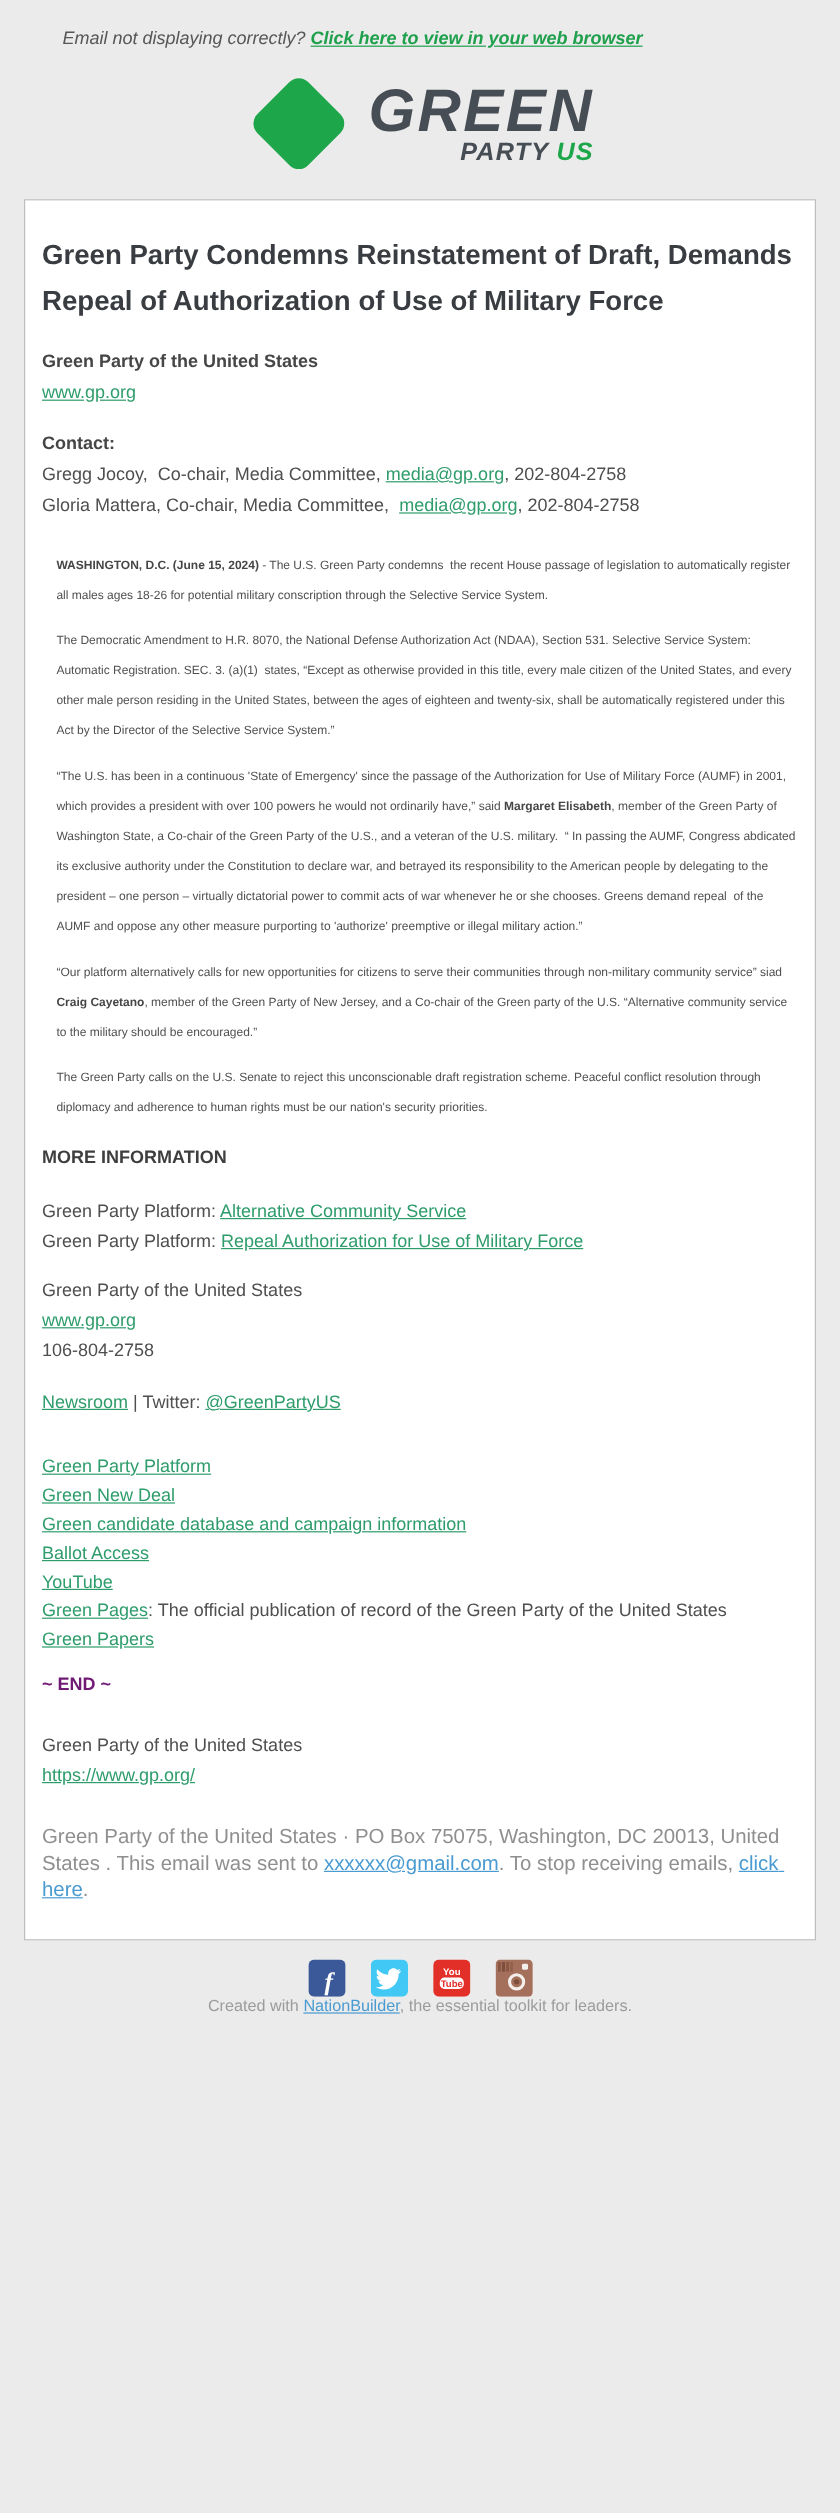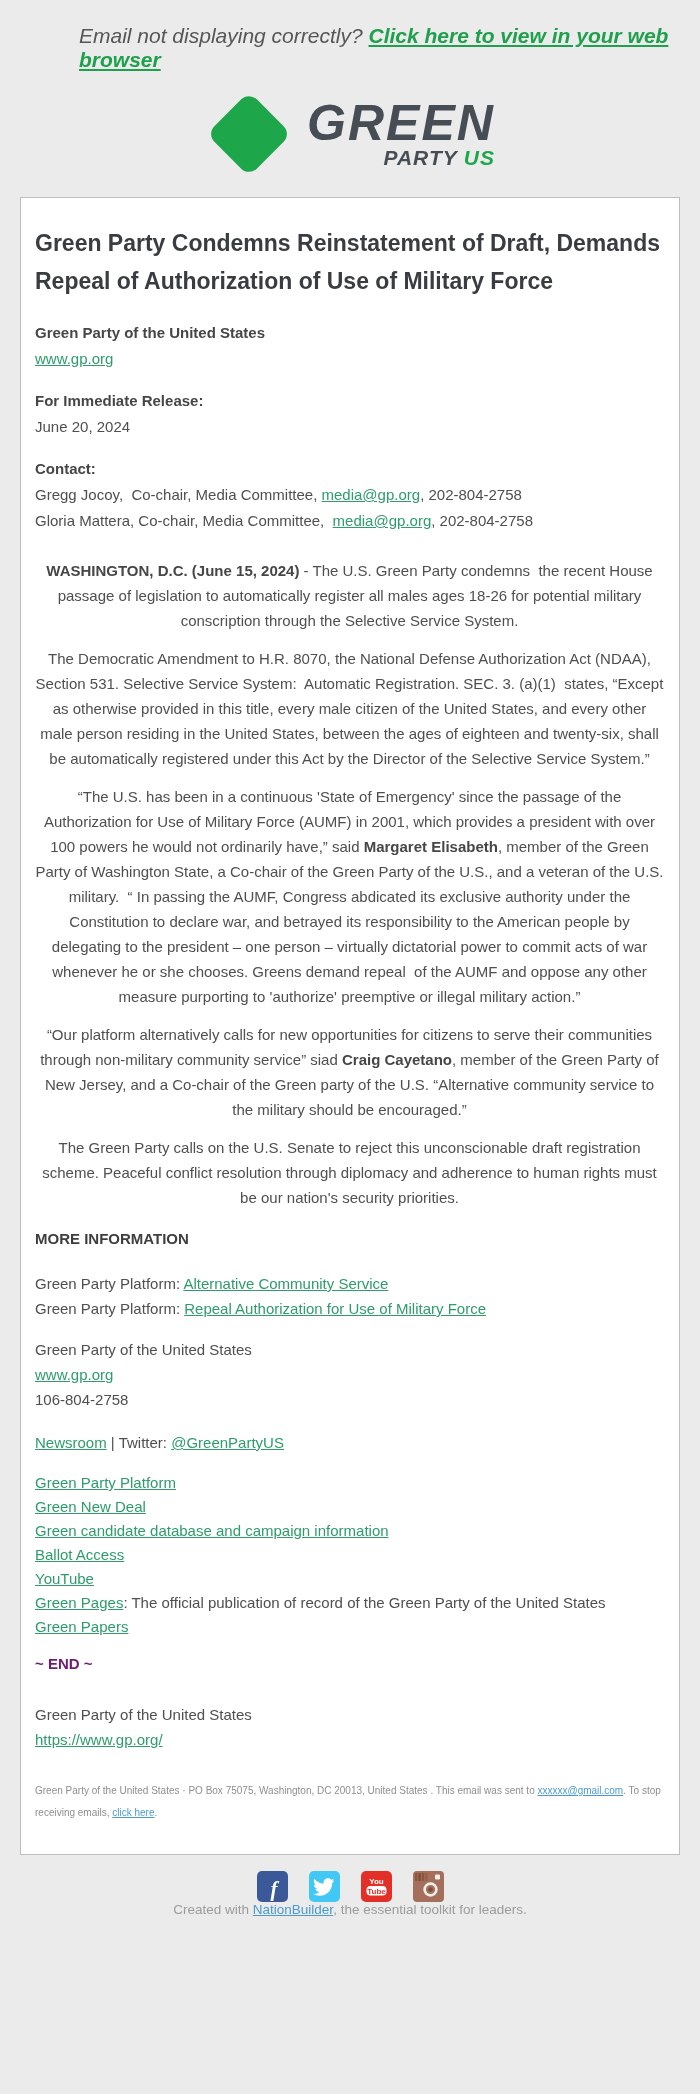--- a/index.html
+++ b/index.html
@@ -11,24 +11,23 @@
     -webkit-font-smoothing:antialiased;
   }
   a{cursor:pointer;}
   .g{color:#2e9c6b;text-decoration:underline;}
   .bl{color:#4a9bd1;text-decoration:underline;}
   .b{font-weight:bold;color:#464646;}
 
   
   .top-notice{
     padding:24px 0 0 52px;
-    font-size:21px;
+    font-size:15px;
     font-style:italic;
     color:#565656;
-    margin-left:27px;
   }
   .top-notice .view-link{color:#1fa04d;font-weight:bold;text-decoration:underline;font-style:italic;}
 
   
   .logo{
     display:flex;justify-content:center;align-items:center;
     margin:14px 2px 15px;height:96px;
   }
   .diamond-wrap{width:88px;height:88px;display:flex;align-items:center;justify-content:center;margin-right:14px;}
   .diamond{width:60px;height:60px;background:#1ea64a;border-radius:11px;transform:rotate(45deg);}
@@ -48,34 +47,34 @@
     width:660px;margin:0 auto;background:#ffffff;
     border:1px solid #bdbdbd;box-sizing:border-box;
     padding:26px 15px 30px 14px;
   }
   .title{
     font-size:23px;line-height:38px;font-weight:bold;
     color:#393d41;margin:0 0 20px 0;
   }
   .line{font-size:15px;line-height:26px;white-space:pre-wrap;}
   .block{margin:0 0 16px 0;}
-  .para{font-size:15px;line-height:25px;margin:0 0 13px 0;white-space:pre-wrap;text-align:center;}
+  .para{font-size:10px;line-height:25px;margin:0 0 13px 12px;white-space:pre-wrap;}
   .more-info{font-size:15px;font-weight:bold;color:#3e3e3e;margin:20px 0 24px 0;}
   .plat{margin-bottom:16px;}
   .plat .line{line-height:25px;}
   .org2{margin-bottom:18px;}
   .org2 .line{line-height:25px;}
-  .newsroom{margin-bottom:15px;}
+  .newsroom{margin-bottom:29px;}
   .resources{margin-bottom:16px;}
   .resources .line{line-height:24px;}
   .end-mark{font-size:15px;font-weight:bold;color:#701a75;margin:0 0 30px 0;}
   .closing .line{line-height:25px;}
   .fine{
     margin-top:28px;
-    font-size:10px;line-height:22px;color:#8f8f8f;white-space:pre-wrap;
+    font-size:17px;line-height:22px;color:#8f8f8f;white-space:pre-wrap;
   }
   .fine a{color:#4a9bd1;}
 
   
   .social{display:flex;justify-content:center;gap:21px;margin:16px 0 0 0;}
   .social a{display:block;width:31px;height:31px;}
   .created{
     text-align:center;font-size:13.5px;color:#9c9c9c;margin:0 0 18px 0;
   }
 </style>
@@ -96,24 +95,20 @@
 
 <div class="card">
 
   <h1 class="title">Green Party Condemns Reinstatement of Draft, Demands Repeal of Authorization of Use of Military Force</h1>
 
   <div class="block">
     <div class="line b">Green Party of the United States</div>
     <div class="line"><a class="g" href="#">www.gp.org</a></div>
   </div>
 
-  <div class="block">
-    <div class="line b">For Immediate Release:</div>
-    <div class="line">June 20, 2024</div>
-  </div>
 
   <div class="block" style="margin-bottom:24px;">
     <div class="line b">Contact:</div>
     <div class="line"><span>Gregg Jocoy,  Co-chair, Media Committee, </span><a href="#" class="g">media@gp.org</a><span>, 202-804-2758</span></div>
     <div class="line"><span>Gloria Mattera, Co-chair, Media Committee,  </span><a href="#" class="g">media@gp.org</a><span>, 202-804-2758</span></div>
   </div>
 
   <p class="para"><span class="b">WASHINGTON, D.C. (June 15, 2024)</span><span> - The U.S. Green Party condemns  the recent House passage of legislation to automatically register all males ages 18-26 for potential military conscription through the Selective Service System.</span></p>
   <p class="para"><span>The Democratic Amendment to H.R. 8070, the National Defense Authorization Act (NDAA), Section 531. Selective Service System:  Automatic Registration. SEC. 3. (a)(1)  states, “Except as otherwise provided in this title, every male citizen of the United States, and every other male person residing in the United States, between the ages of eighteen and twenty-six, shall be automatically registered under this Act by the Director of the Selective Service System.”</span></p>
   <p class="para"><span>“The U.S. has been in a continuous 'State of Emergency' since the passage of the Authorization for Use of Military Force (AUMF) in 2001, which provides a president with over 100 powers he would not ordinarily have,” said </span><span class="b">Margaret Elisabeth</span><span>, member of the Green Party of Washington State, a Co-chair of the Green Party of the U.S., and a veteran of the U.S. military.  “ In passing the AUMF, Congress abdicated its exclusive authority under the Constitution to declare war, and betrayed its responsibility to the American people by delegating to the president – one person – virtually dictatorial power to commit acts of war whenever he or she chooses. Greens demand repeal  of the AUMF and oppose any other measure purporting to 'authorize' preemptive or illegal military action.”</span></p>

